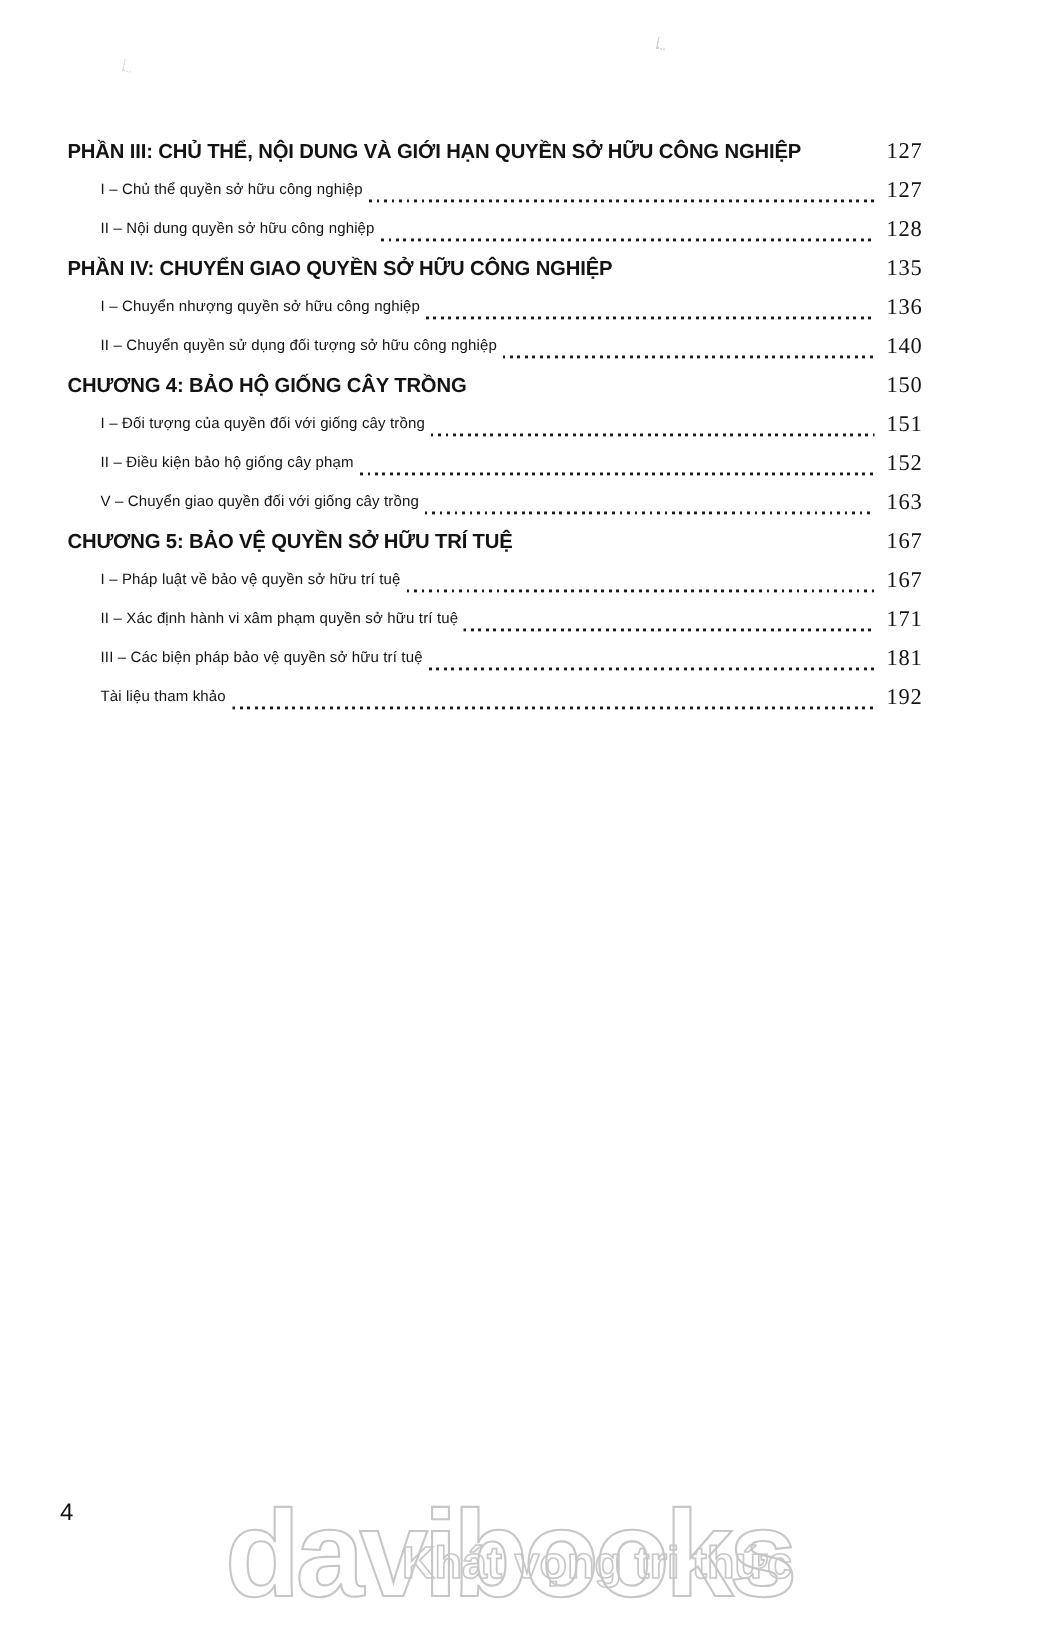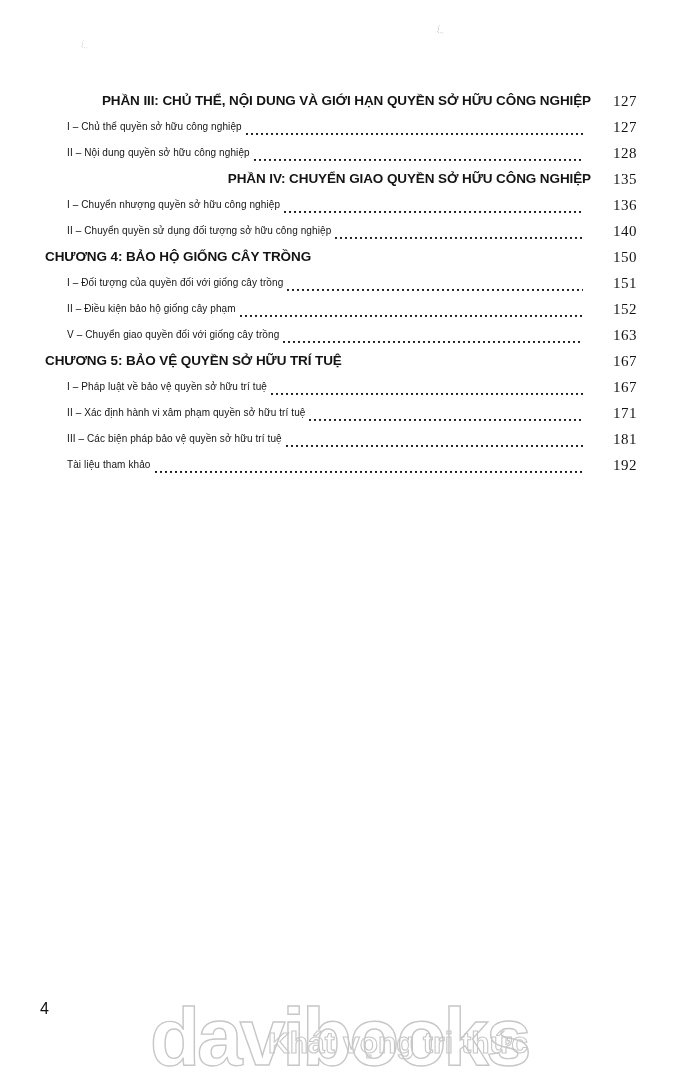--- a/index.html
+++ b/index.html
@@ -31,35 +31,35 @@
   }
   .row.item .label { padding-left: 22px; }
   .row.heading-center .label,
   .row.heading-left .label {
     font-weight: bold;
     font-size: 13.5px;
     letter-spacing: -0.1px;
   }
   .row.heading-center .label {
     flex: 1;
-    text-align: right;
+    text-align: left;
   }
   .fill { flex: 1; }
   .dots {
     flex: 1;
     margin: 0 8px 0 4px;
     background-image: repeating-linear-gradient(
       to right, #1b1b1b 0, #1b1b1b 1.7px, transparent 1.7px, transparent 5px);
     background-size: 100% 1.9px;
     background-repeat: no-repeat;
     background-position: left 18.5px;
   }
   .page {
     width: 46px;
-    text-align: right;
+    text-align: left;
     font-family: "Liberation Serif", serif;
     font-size: 15px;
     letter-spacing: 0.5px;
   }
 
   
   .page-number {
     position: absolute;
     left: 40px; top: 1000px;
     font-size: 16px;

